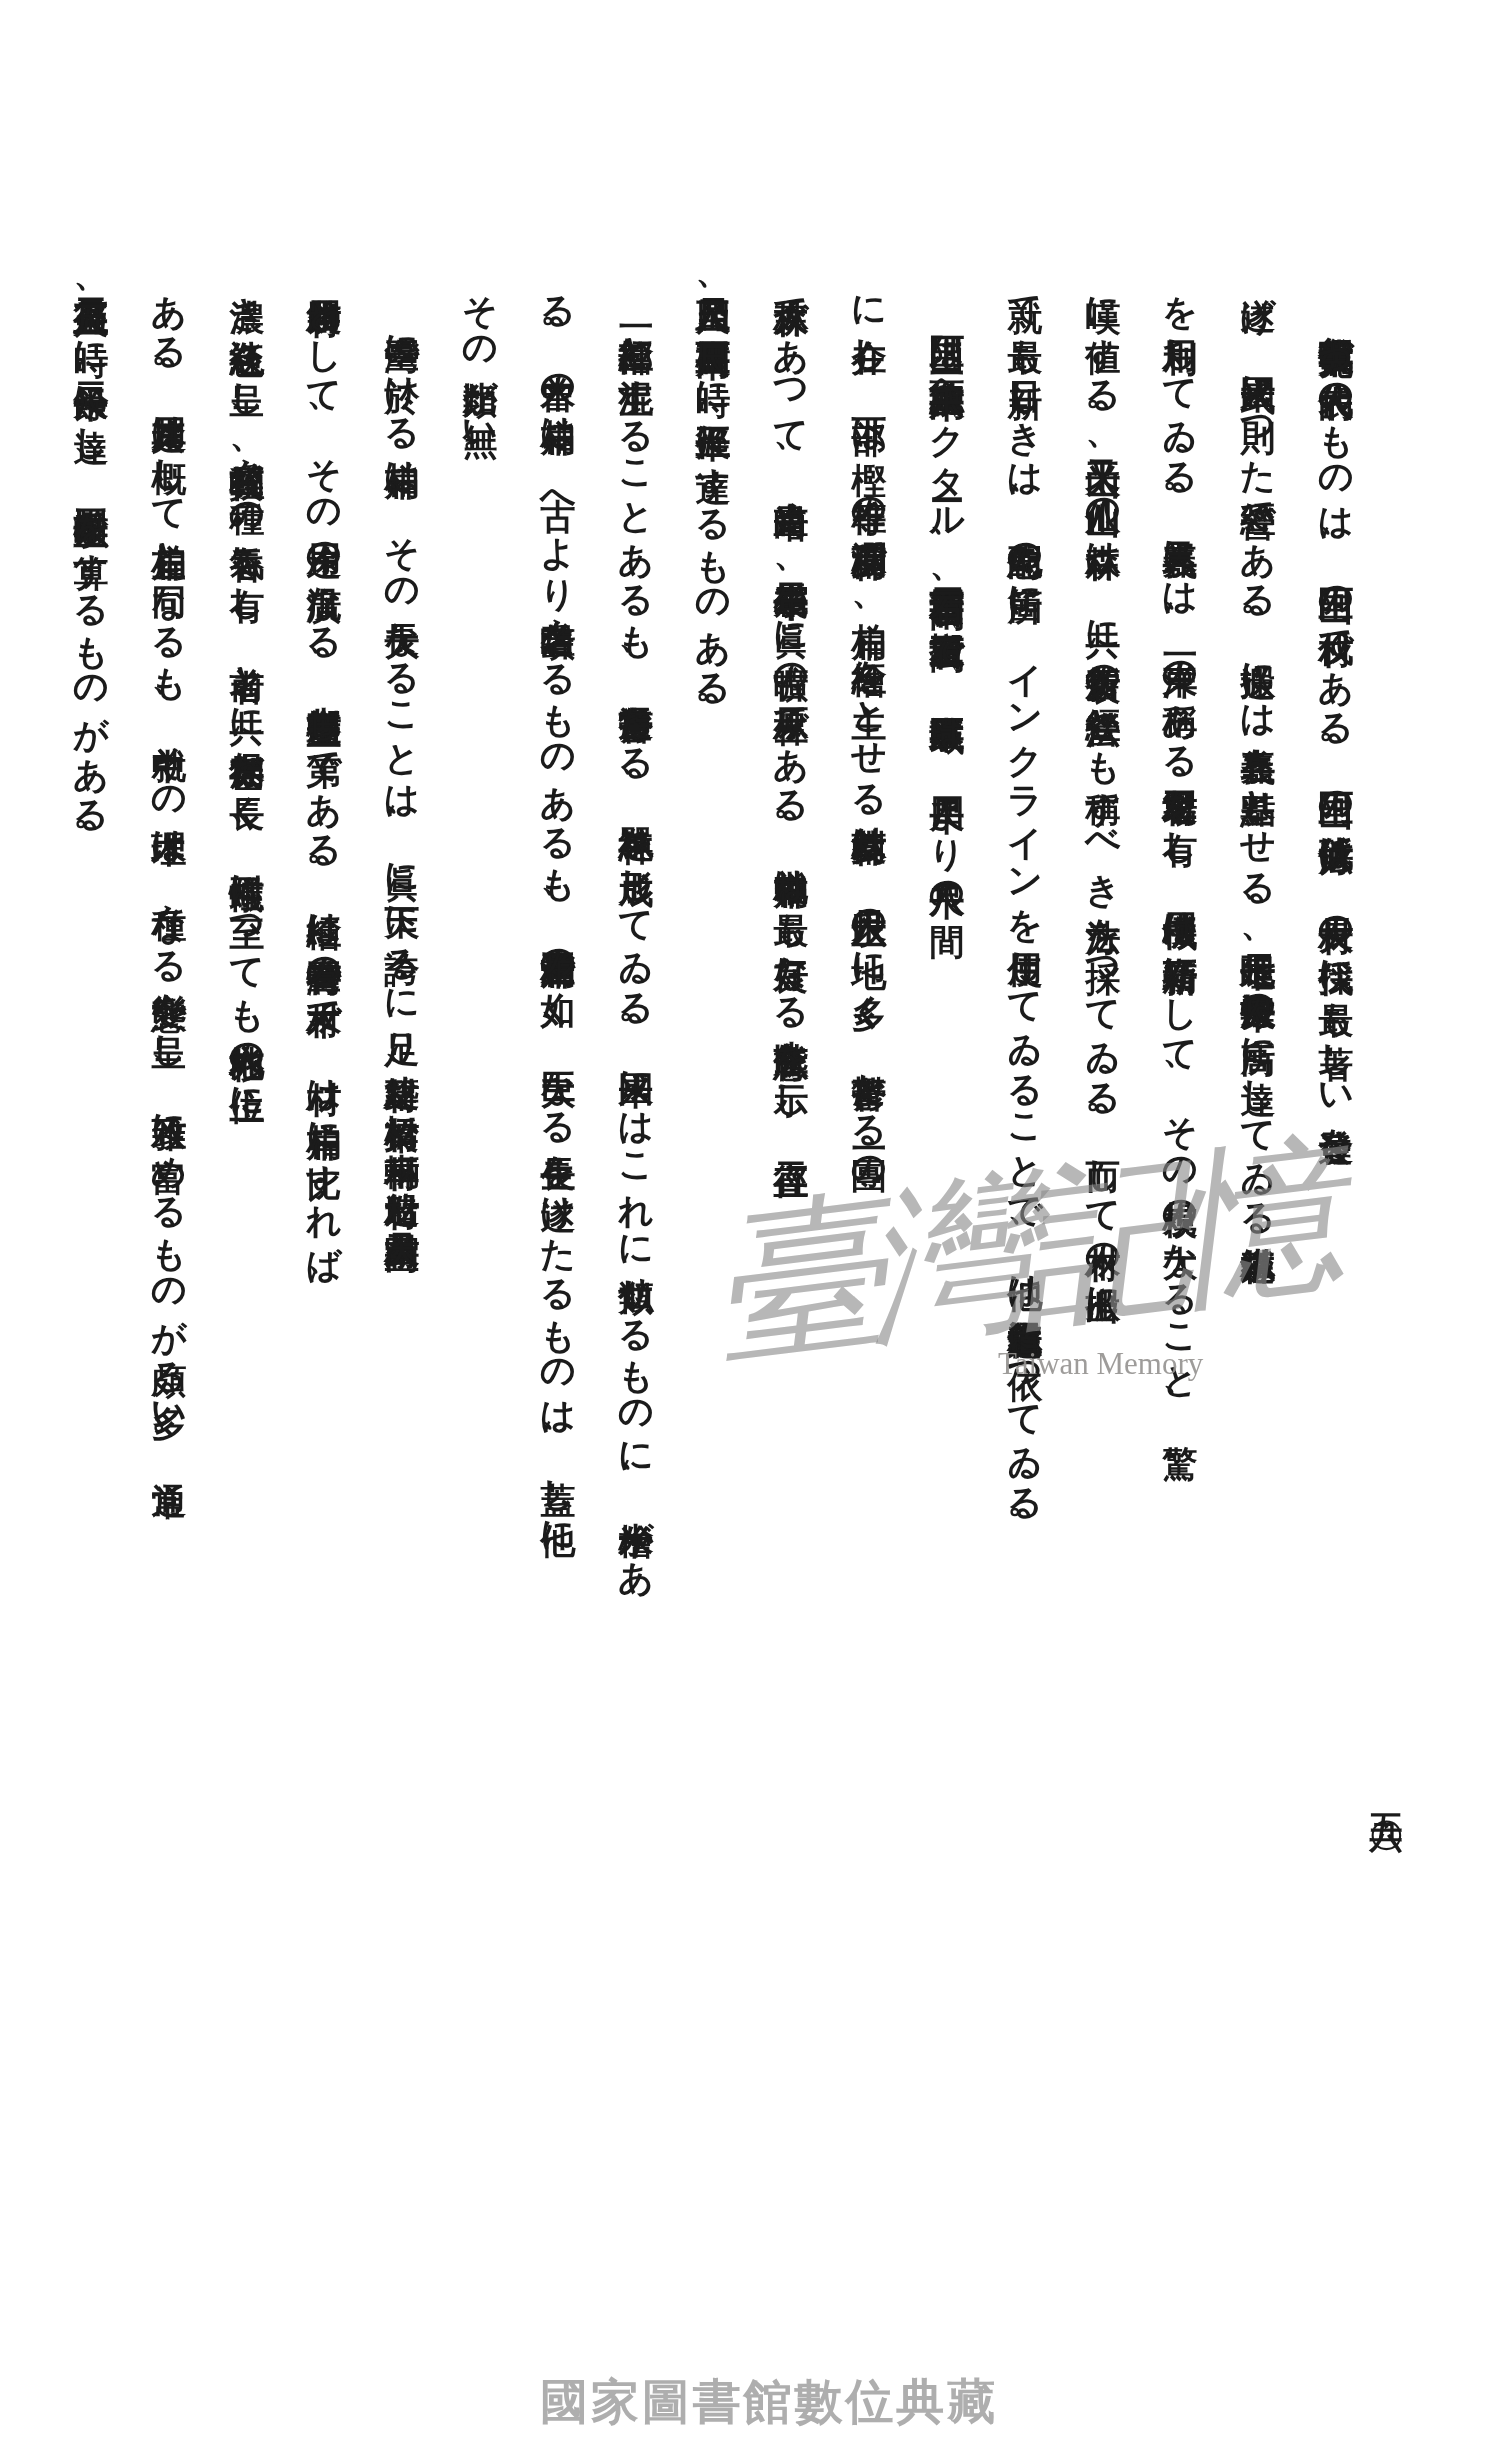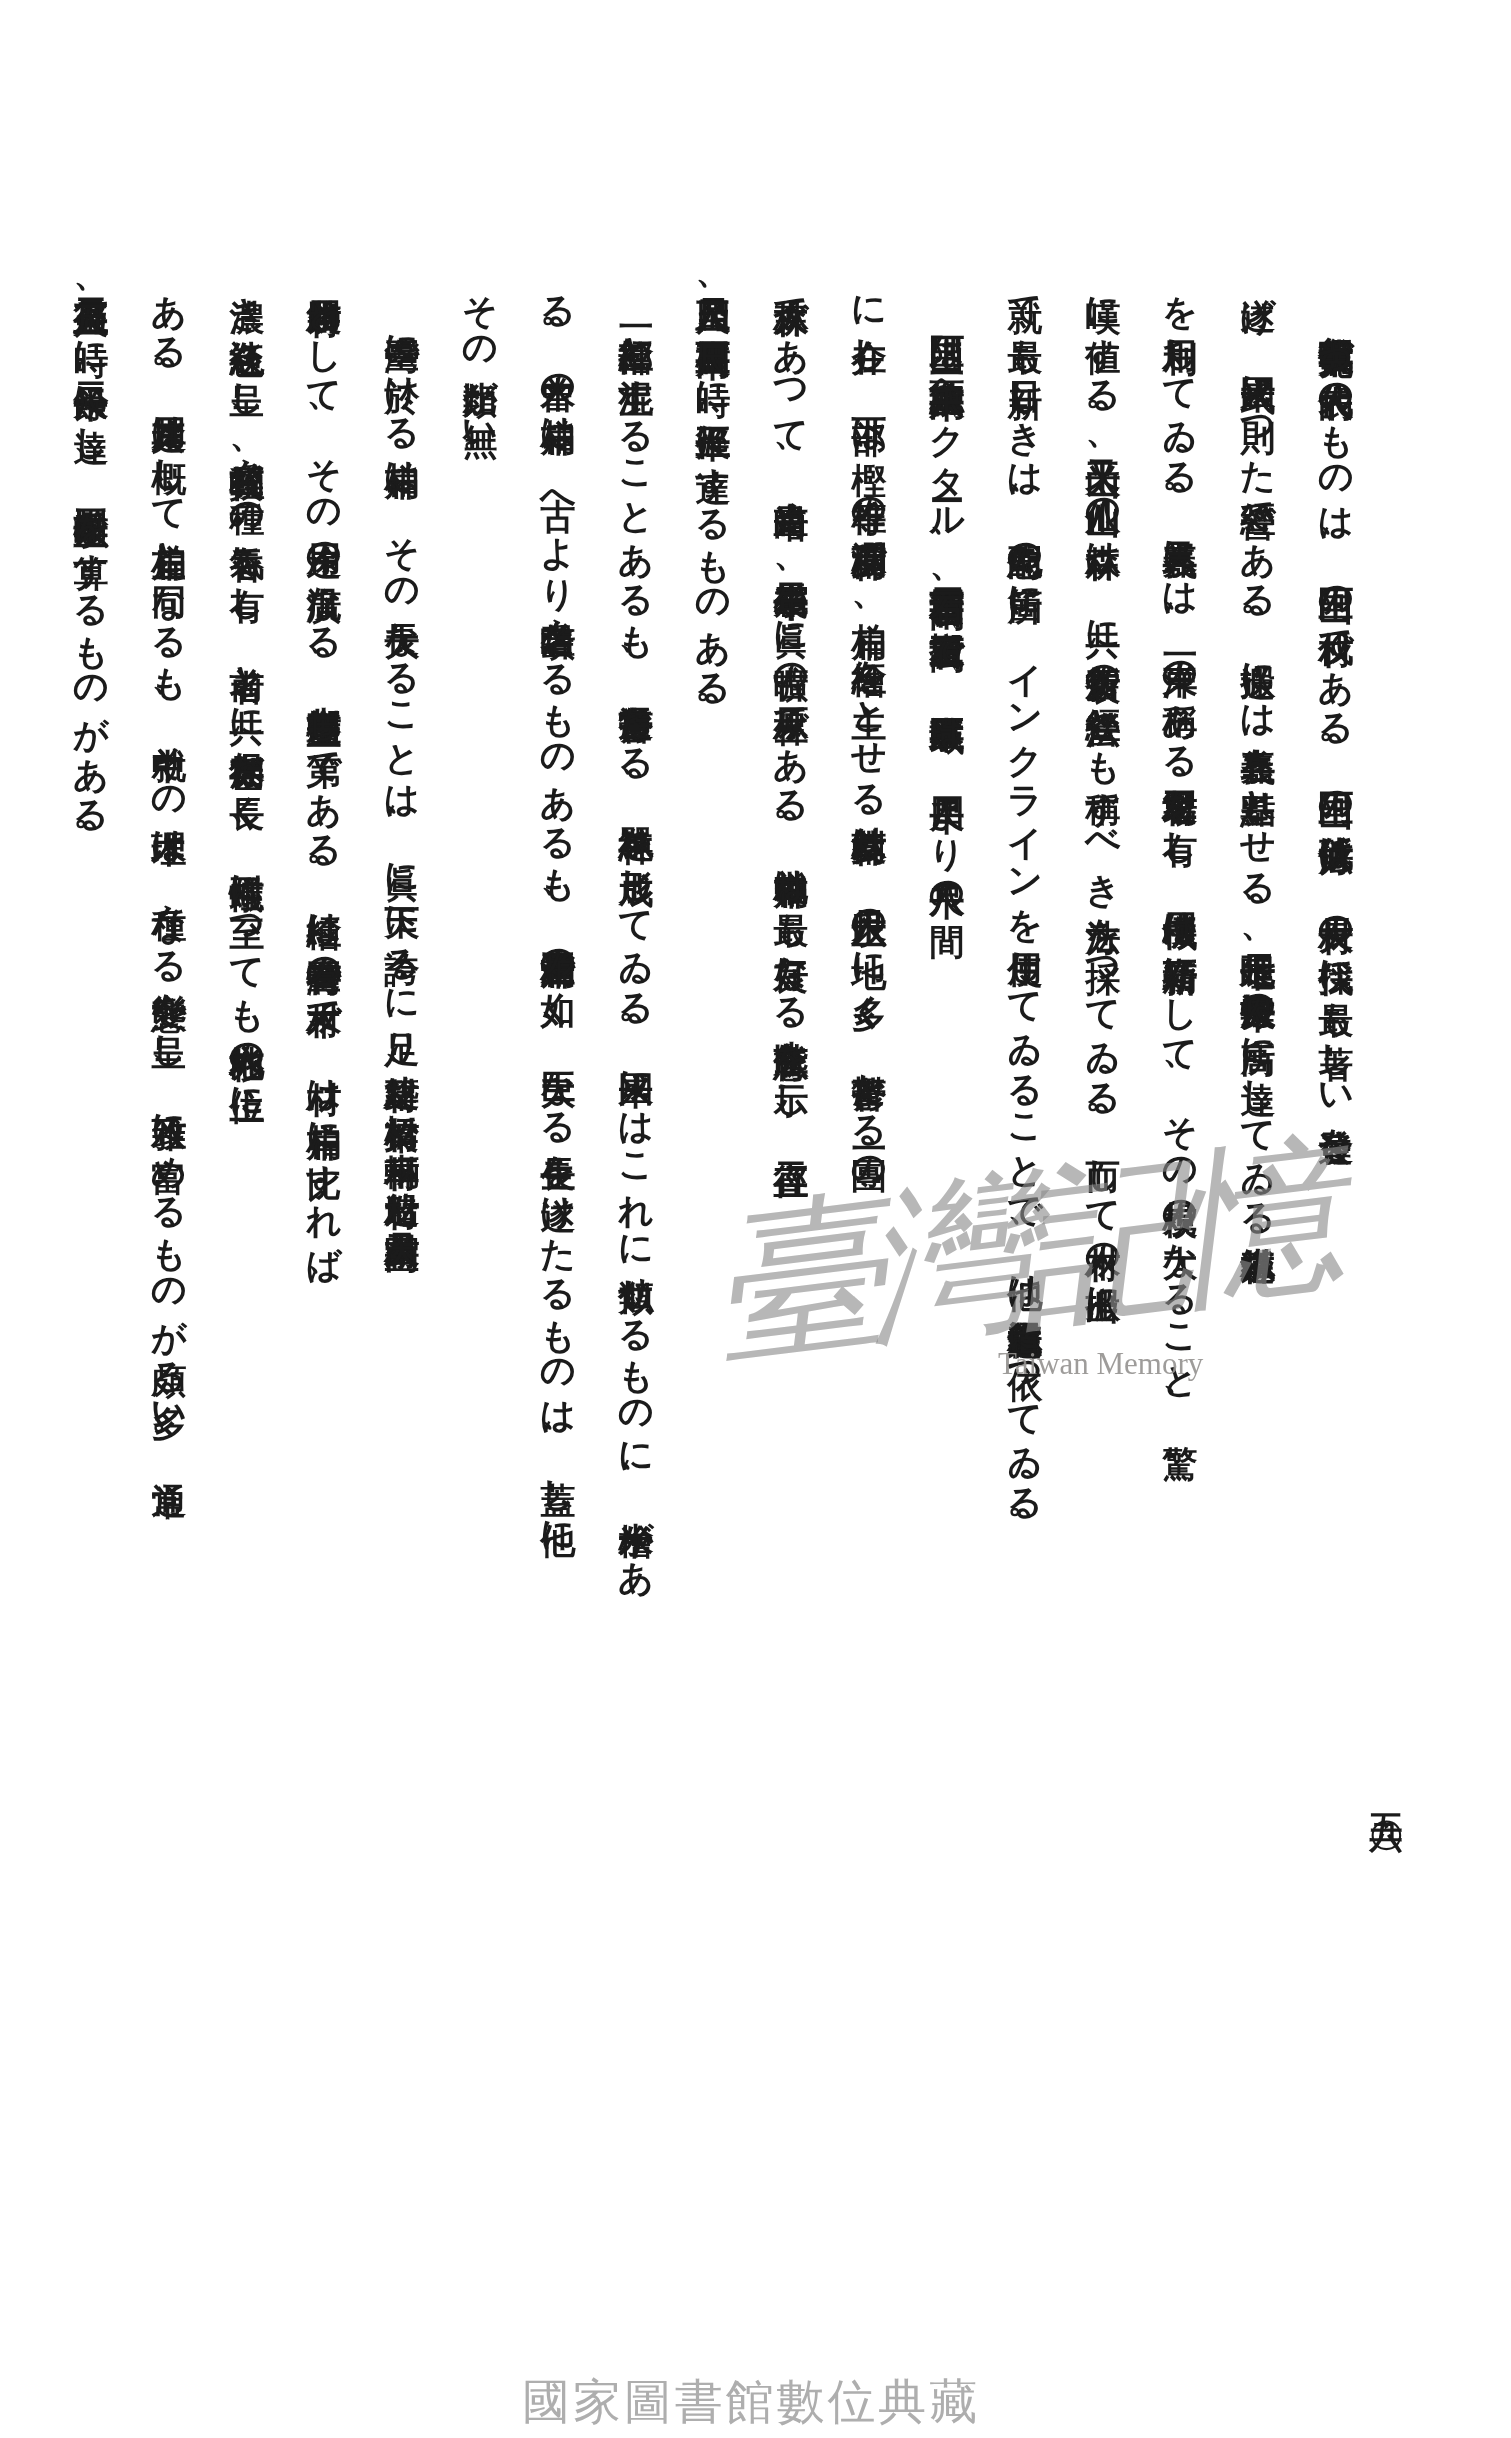--- a/index.html
+++ b/index.html
@@ -72,25 +72,25 @@
     left: 271px;
     top: 200px;
     font-size: 31px;
     color: rgba(148, 145, 143, 0.9);
     font-family: "Liberation Serif", serif;
     white-space: nowrap;
   }
   
   .wm-bottom {
     position: absolute;
-    left: 522px;
+    left: 540px;
     top: 2370px;
     font-size: 48px;
     letter-spacing: 2.9px;
-    font-weight: normal;
+    font-weight: bold;
     color: #aeaeae;
     font-family: "Liberation Sans", sans-serif;
     white-space: nowrap;
   }
 </style>
 </head>
 <body>
 
 <div class="page">
 

